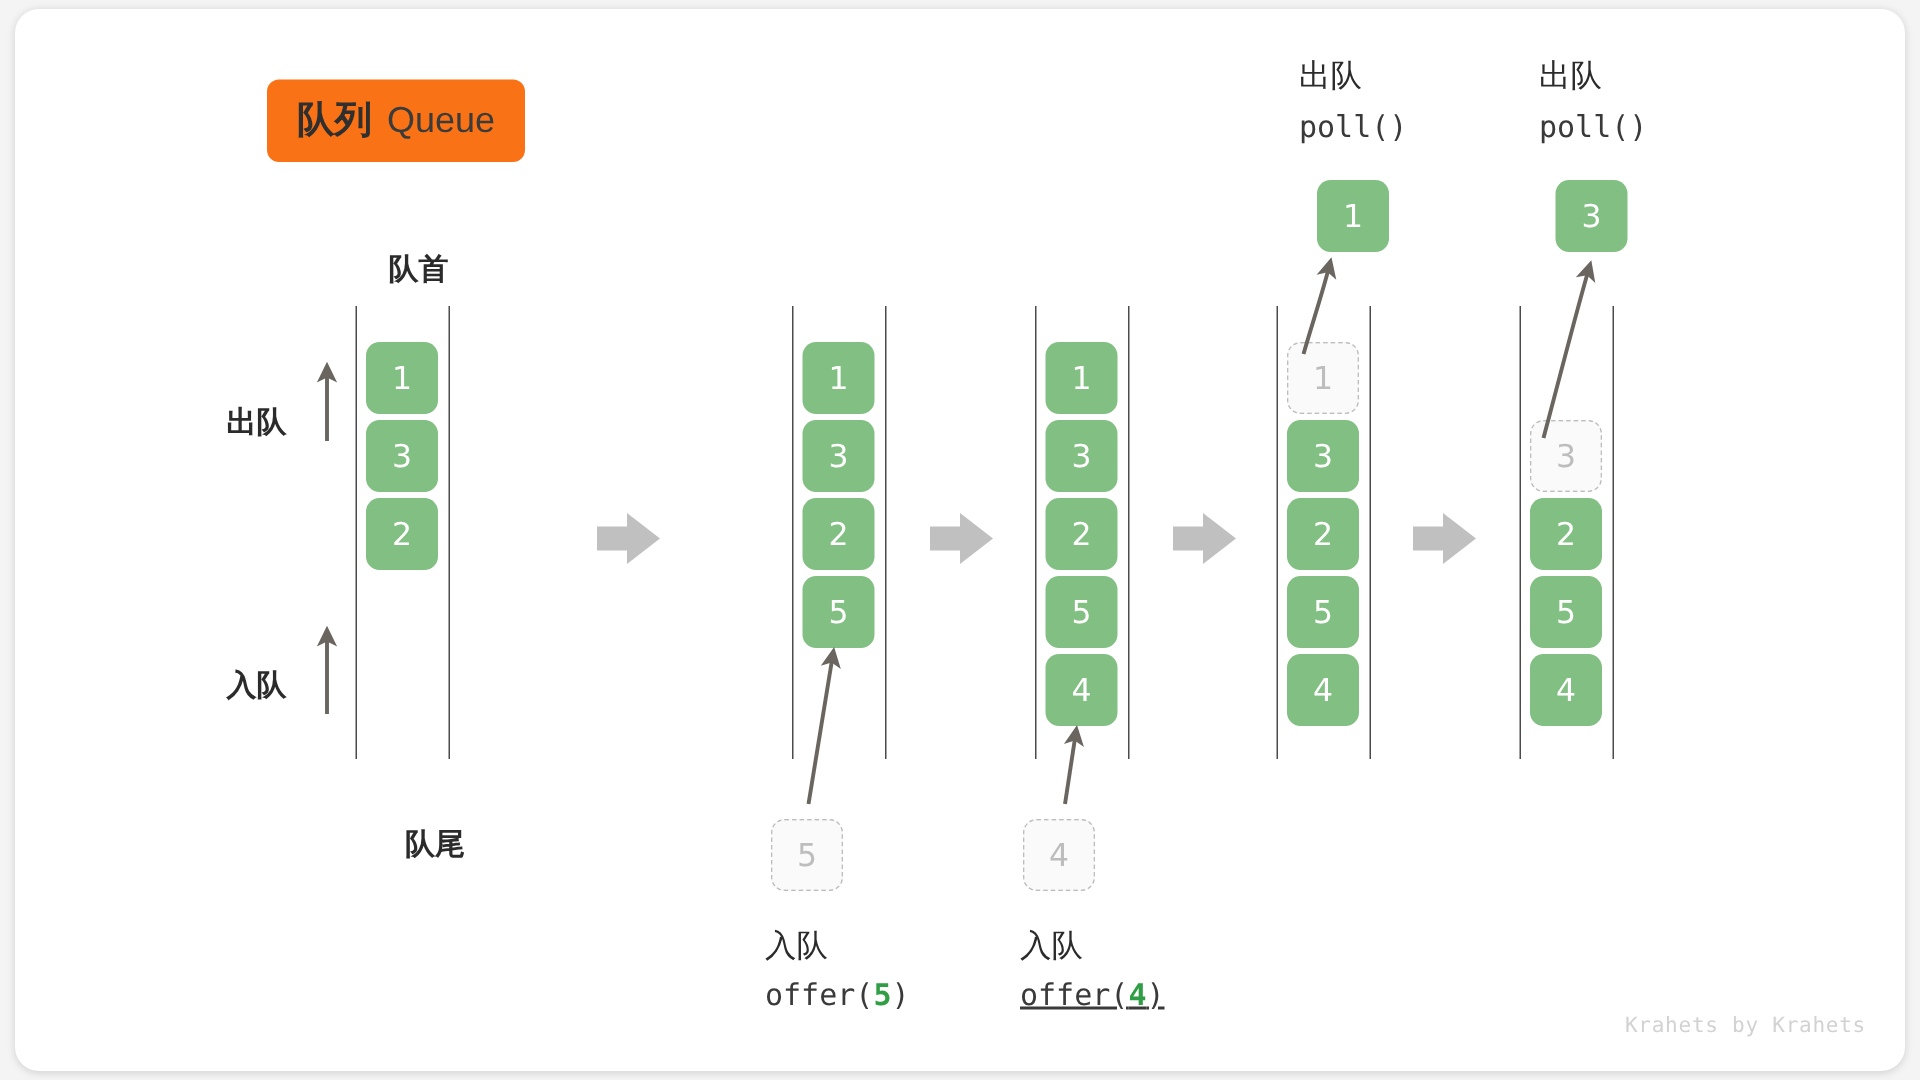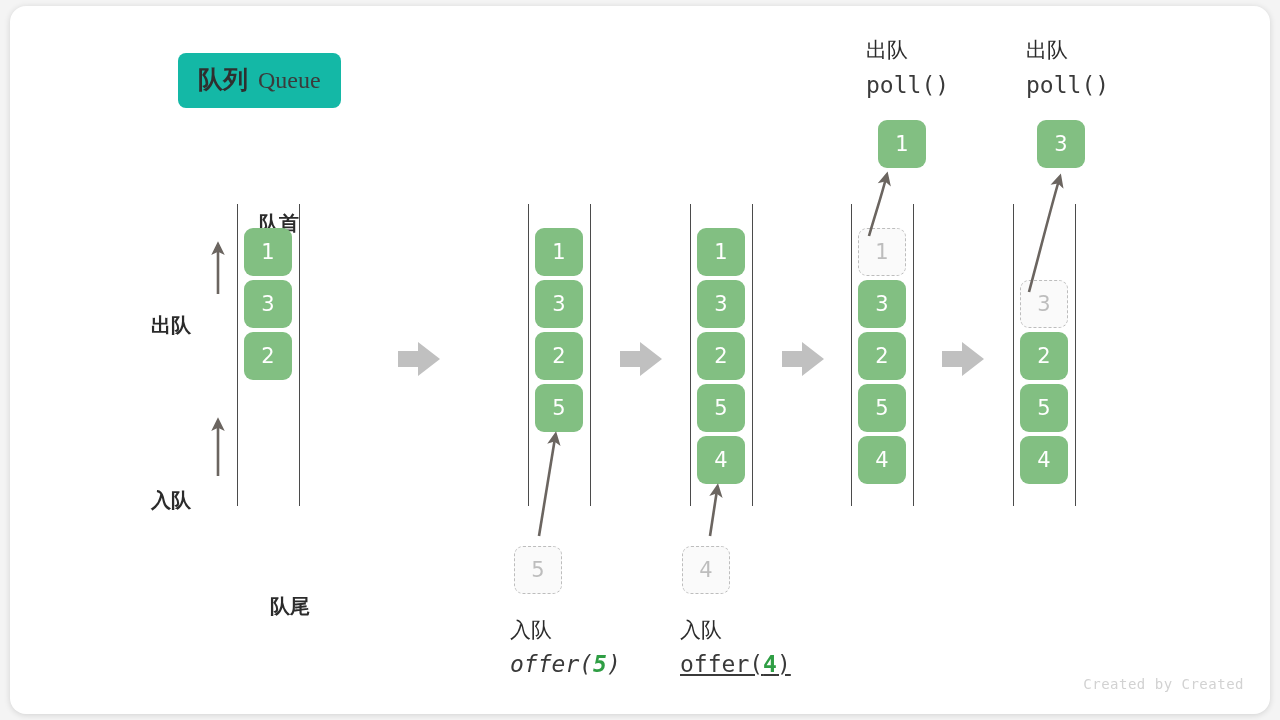--- a/index.html
+++ b/index.html
@@ -17,48 +17,47 @@
     border-radius: 16px;
     box-shadow: 0 1px 6px rgba(0,0,0,0.14);
     overflow: hidden;
   }
   .abs { position: absolute; }
 
   
   #title-badge {
     left: 168px; top: 47px;
     padding: 10px 20px 12px 20px;
-    background: #14b8a6;
+    background: #f97316;
     border-radius: 8px;
     display: flex; align-items: baseline; gap: 10px;
     white-space: nowrap;
   }
   #title-badge .cn {
     font-size: 25px; font-weight: bold; color: #2f2f2f;
     font-family: "DejaVu Sans", "Liberation Sans", sans-serif;
   }
   #title-badge .en {
     font-size: 24px; color: #3b3b3b;
-    font-family: Liberation Serif, serif;
+    font-family: Liberation Sans, sans-serif;
   }
 
   
   .cn-bold {
     font-family: "DejaVu Sans", "Liberation Sans", sans-serif;
     font-weight: bold; color: #2b2b2b; font-size: 20px;
     white-space: nowrap;
-    margin-top: 44px;
   }
   .cap-cn {
     font-family: "DejaVu Sans", "Liberation Sans", sans-serif;
     font-size: 21px; color: #2b2b2b; white-space: nowrap;
   }
   .cap-mono {
     font-family: "DejaVu Sans Mono", "Liberation Mono", monospace;
-    font-size: 23px; color: #3a3a3a; white-space: nowrap;
+    font-size: 20px; color: #3a3a3a; white-space: nowrap;
   }
   .cap-mono .arg { color: #2f9e44; font-weight: bold; }
 
   
   .rail {
     width: 1px;
     background: #4b4b4b;
   }
 
   
@@ -118,21 +117,21 @@
 
   <div>
     <div class="abs rail" style="left:518px; top:198px; height:302px;"></div>
     <div class="abs rail" style="left:580px; top:198px; height:302px;"></div>
     <div class="abs cell solid" style="left:525px; top:222px;">1</div>
     <div class="abs cell solid" style="left:525px; top:274px;">3</div>
     <div class="abs cell solid" style="left:525px; top:326px;">2</div>
     <div class="abs cell solid" style="left:525px; top:378px;">5</div>
     <div class="abs cell ghost" style="left:504px; top:540px;">5</div>
     <div class="abs cap-cn" style="left:500px; top:610px;">入队</div>
-    <div class="abs cap-mono" style="left:500px; top:645px;font-style:italic;">
+    <div class="abs cap-mono" style="left:500px; top:645px;">
       <span>offer(</span><span class="arg">5</span><span>)</span>
     </div>
   </div>
 
   <div>
     <div class="abs rail" style="left:680px; top:198px; height:302px;"></div>
     <div class="abs rail" style="left:742px; top:198px; height:302px;"></div>
     <div class="abs cell solid" style="left:687px; top:222px;">1</div>
     <div class="abs cell solid" style="left:687px; top:274px;">3</div>
     <div class="abs cell solid" style="left:687px; top:326px;">2</div>
@@ -208,15 +207,15 @@
     </g>
 
     <g>
       <path d="M859,230 C866,206 872,188 876,172" stroke="#6b6560" stroke-width="2.6" fill="none" marker-end="url(#slim-head)"></path>
     </g>
     <g>
       <path d="M1019,286 C1030,245 1040,205 1049,174" stroke="#6b6560" stroke-width="2.6" fill="none" marker-end="url(#slim-head)"></path>
     </g>
   </svg>
 
-  <div id="watermark" class="abs">Created by Created</div>
+  <div id="watermark" class="abs">Krahets by Krahets</div>
 
 </div>
 
 </body></html>

